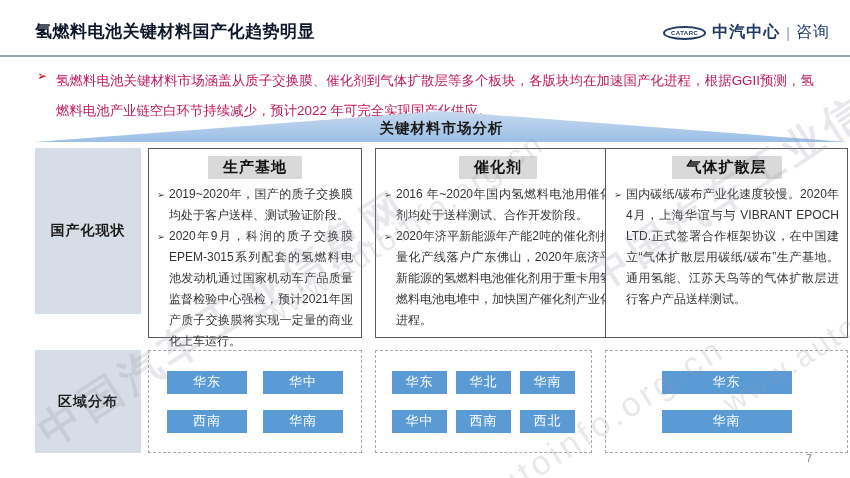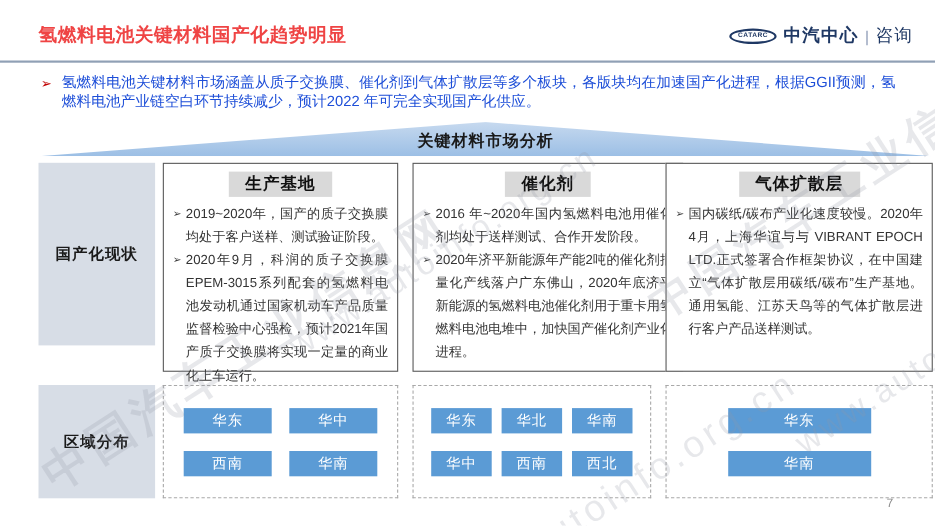--- a/index.html
+++ b/index.html
@@ -2,42 +2,42 @@
 <html><head>
 <meta charset="utf-8">
 <style>
   html,body{margin:0;padding:0;background:#fff;}
   .slide{
     position:relative;width:850px;height:478px;background:#ffffff;
     font-family:"Liberation Sans",sans-serif;overflow:hidden;
   }
   
   .page-title{
-    position:absolute;left:35px;top:20px;font-size:17px;font-weight:bold;color:#ef4444;letter-spacing:.5px;
+    position:absolute;left:35px;top:20px;font-size:17px;font-weight:bold;color:#0f172a;letter-spacing:.5px;
   }
   .logo{
     position:absolute;right:20px;top:22px;display:flex;align-items:center;gap:6px;color:#1f3864;
   }
   .logo-oval{
     border:2px solid #1f3864;border-radius:50%;padding:2px 6px;font-size:6px;font-weight:bold;
     letter-spacing:.5px;color:#1f3864;line-height:1;
   }
   .logo-main{font-size:16px;font-weight:bold;letter-spacing:1px;}
   .logo-div{color:#8b9ab5;font-size:14px;}
   .logo-suffix{font-size:16px;letter-spacing:1px;}
   .title-rule{
     position:absolute;left:0;right:0;top:55px;height:2px;background:#90a0b5;
   }
   
   .intro{
     position:absolute;left:37px;top:66px;width:777px;display:flex;gap:9px;
   }
   .intro .arrow{color:#c00000;font-size:12px;line-height:21px;flex:none;}
   .intro p{
-    margin:0;font-size:13.4px;line-height:17px;color:#1d4ed8;text-align:justify;
+    margin:0;font-size:13.4px;line-height:30px;color:#be185d;text-align:justify;
   }
   
   .banner{
     position:absolute;left:35px;top:111px;width:813px;height:31px;
     background:linear-gradient(180deg,#c6d9ef 0%,#9cbfe5 100%);
     clip-path:polygon(0 100%,50% 0,100% 100%);
     display:flex;align-items:flex-end;justify-content:center;
   }
   .banner span{font-size:14.5px;font-weight:bold;color:#1a1a1a;padding-bottom:4px;letter-spacing:1px;}
   

